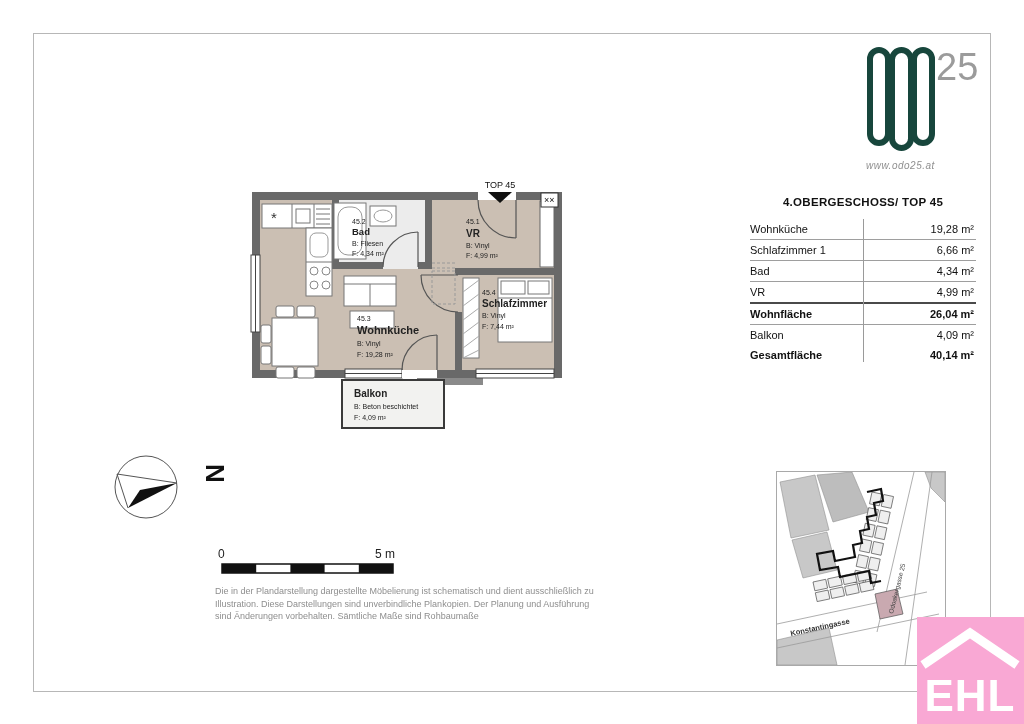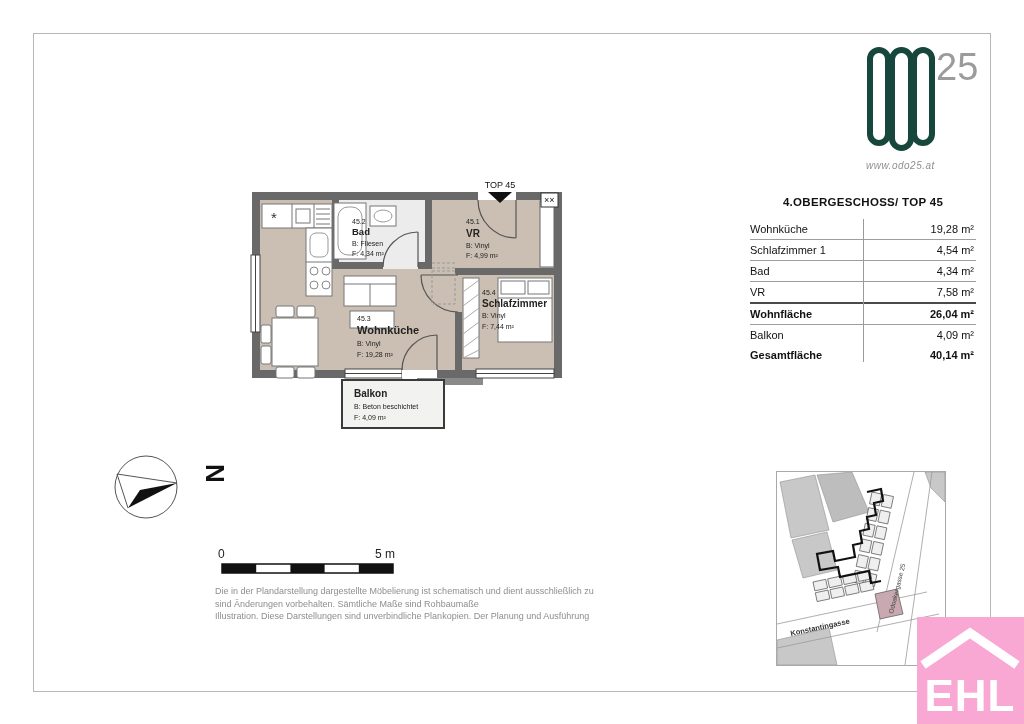--- a/index.html
+++ b/index.html
@@ -54,29 +54,29 @@
 <div class="areas">
   <div class="title">4.OBERGESCHOSS/ TOP 45</div>
   <div class="rows">
     <div class="vline"></div>
     <div class="row sep1">
       <span class="lbl">Wohnküche</span>
       <span class="val">19,28 m²</span>
       </div>
     <div class="row sep1">
       <span class="lbl">Schlafzimmer 1</span>
-      <span class="val">4,54 m²</span>
+      <span class="val">6,66 m²</span>
       </div>
     <div class="row sep1">
       <span class="lbl">Bad</span>
       <span class="val">4,34 m²</span>
       </div>
     <div class="row sep2">
       <span class="lbl">VR</span>
-      <span class="val">7,58 m²</span>
+      <span class="val">4,99 m²</span>
       </div>
     <div class="row sep1 bold">
       <span class="lbl">Wohnfläche</span>
       <span class="val">26,04 m²</span>
       </div>
     <div class="row">
       <span class="lbl">Balkon</span>
       <span class="val">4,09 m²</span>
       </div>
     <div class="row bold">
@@ -239,22 +239,22 @@
     <text x="395" y="558" font-size="12" text-anchor="end" fill="#222">5 m</text>
     <rect x="222" y="564" width="171" height="9" fill="#fff" stroke="#111" stroke-width="1.5"></rect>
     <rect x="222" y="564" width="34.2" height="9" fill="#111"></rect>
     <rect x="290.4" y="564" width="34.2" height="9" fill="#111"></rect>
     <rect x="358.8" y="564" width="34.2" height="9" fill="#111"></rect>
   </g>
 </svg>
 
 <div class="disclaimer">
   <div>Die in der Plandarstellung dargestellte Möbelierung ist schematisch und dient ausschließlich zu</div>
+  <div>Illustration. Diese Darstellungen sind unverbindliche Plankopien. Der Planung und Ausführung</div>
   <div>sind Änderungen vorbehalten. Sämtliche Maße sind Rohbaumaße</div>
-  <div>Illustration. Diese Darstellungen sind unverbindliche Plankopien. Der Planung und Ausführung</div>
 </div>
 
 <div class="sitemap">
   <svg width="168" height="193" viewBox="0 0 168 193">
     <g fill="#c8c8c8" stroke="#909090" stroke-width="0.6">
       <polygon points="3,10 38,3 52,58 14,66"></polygon>
       <polygon points="15,68 50,60 60,98 26,106"></polygon>
       <polygon points="40,3 75,0 92,40 56,50" fill="#bdbdbd"></polygon>
       <polygon points="0,168 52,156 60,193 0,193"></polygon>
       <polygon points="148,0 168,0 168,30 154,16"></polygon>

